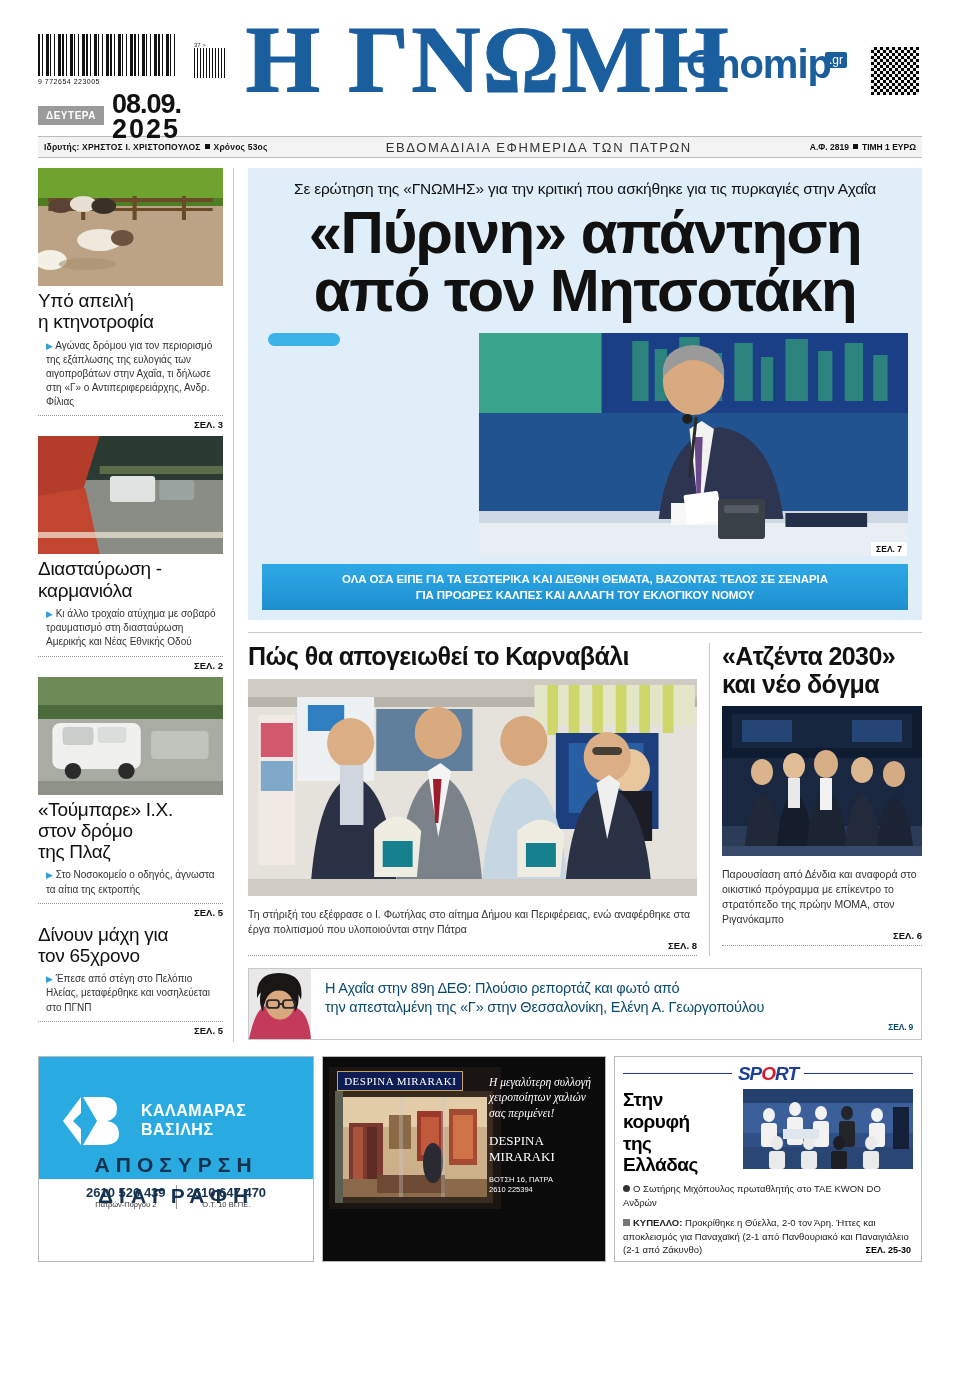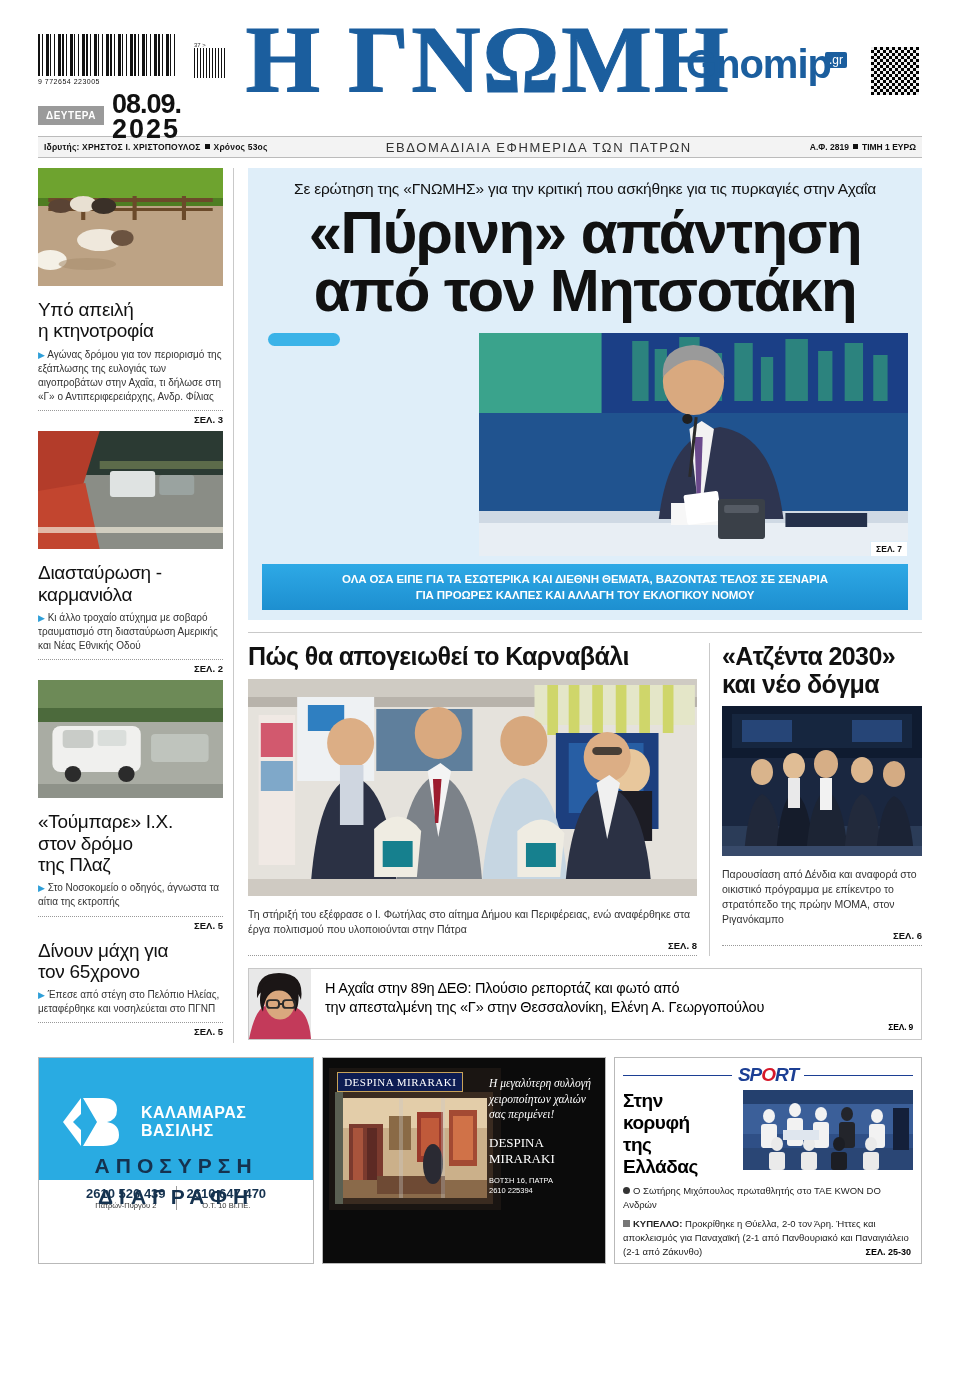--- a/index.html
+++ b/index.html
@@ -57,23 +57,23 @@
   .sq { display:inline-block; width:5px; height:5px; background:#111; margin:0 4px; vertical-align:1px;}
 
   
   .content { display:flex; margin: 10px 38px 0 38px; gap: 0; }
   .col-left { width: 196px; flex: none; padding-right:10px; border-right:1px solid #c9c9c9;}
   .col-right { flex:1; padding-left: 14px; }
 
   
   .lstory { margin-bottom: 6px; }
   .lphoto { width:100%; height: 118px; border:0; }
-  .lhead { font-size: 19px; line-height:1.12; color:#111; margin-top:9px;
+  .lhead { font-size: 19px; line-height:1.12; color:#111; margin-top:0;
      font-family:"Liberation Sans", sans-serif; font-weight:400; letter-spacing:-.3px;}
-  .lbody { font-size: 10px; line-height: 1.42; color:#333; margin-top:6px; }
+  .lbody { font-size: 10px; line-height: 1.42; color:#333; margin-top:6px;margin-left:8px; }
   .lbody .arrow { color:#2f9fd8; font-size:9px; }
   .lrule { border-top: 1px dotted #999; margin-top:6px; }
   .selx { text-align:right; font-size:9.5px; font-weight:bold; color:#111; margin-top:3px; }
 
   
   .lead { background:#dfeef9; padding: 12px 14px 10px 14px; }
   .kicker { font-size: 15.5px; color:#111; text-align:center; letter-spacing:-.2px; }
   .bighead { text-align:center; font-weight:bold; color:#111;
      font-size: 60px; line-height: .96; letter-spacing:-1.5px; margin-top: 6px; }
   .lead-flex { display:flex; margin-top: 14px; gap: 12px; }
@@ -95,21 +95,21 @@
   .h2photo { width:100%; height: 217px; margin-top: 8px; }
   .h2photo.small { height: 150px; }
   .cap { font-size: 10.5px; line-height:1.42; color:#333; margin-top: 7px; }
   .capline { border-top:1px dotted #999; margin-top: 4px; }
 
   
   .strip { display:flex; align-items:stretch; border:1px solid #c8c8c8; margin: 12px 0 0 0;
      background:#fff; height: 72px; }
   .strip-photo { width: 62px; flex:none; }
   .strip-txt { flex:1; padding: 10px 12px 0 14px; font-size: 14.5px; line-height: 1.36;
-     color:#000000; letter-spacing:-.2px; position:relative;}
+     color:#0c4a6e; letter-spacing:-.2px; position:relative;}
   .strip-sel { position:absolute; right: 8px; bottom: 5px; font-size: 8.5px; font-weight:bold; }
 
   
   .ads { display:flex; gap: 8px; margin: 14px 38px 0 38px; }
   .ad { border:1px solid #b9b9b9; }
   .ad1 { width: 288px; background:#fff; }
   .ad1 .top { background:#29abe2; padding: 10px 12px 8px 12px; height:122px; position:relative;}
   .kb { display:flex; align-items:center; gap:20px;margin-top:28px; }
   .kb-mark { width:70px; height:52px; position:relative; }
   .kb-mark svg { display:block; }

